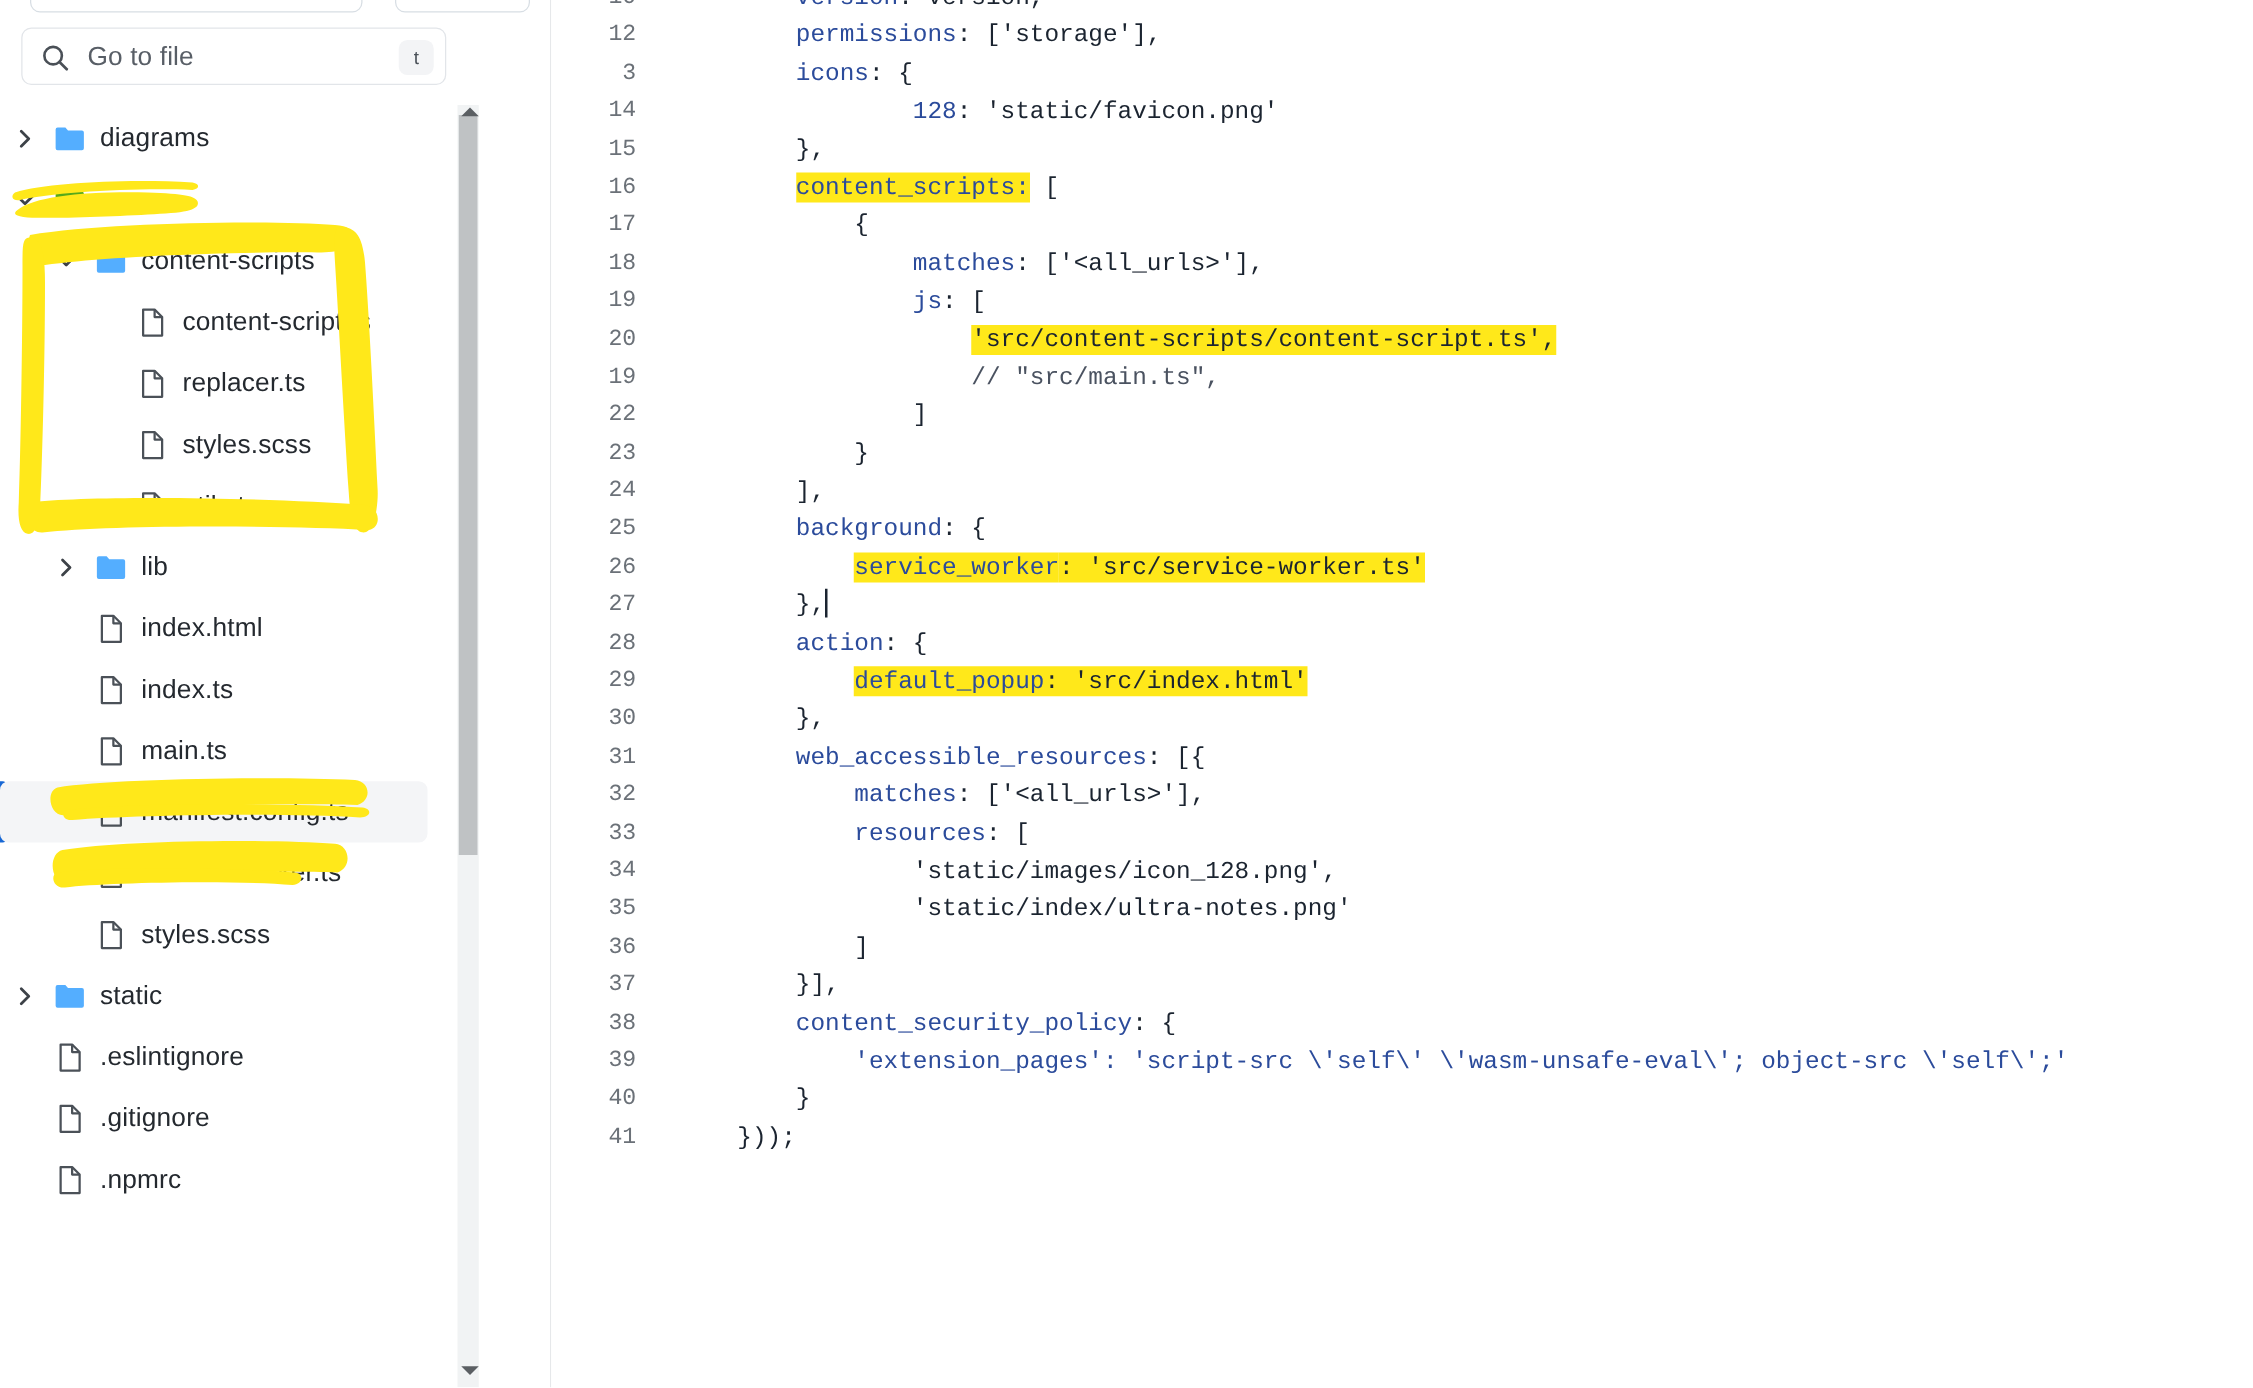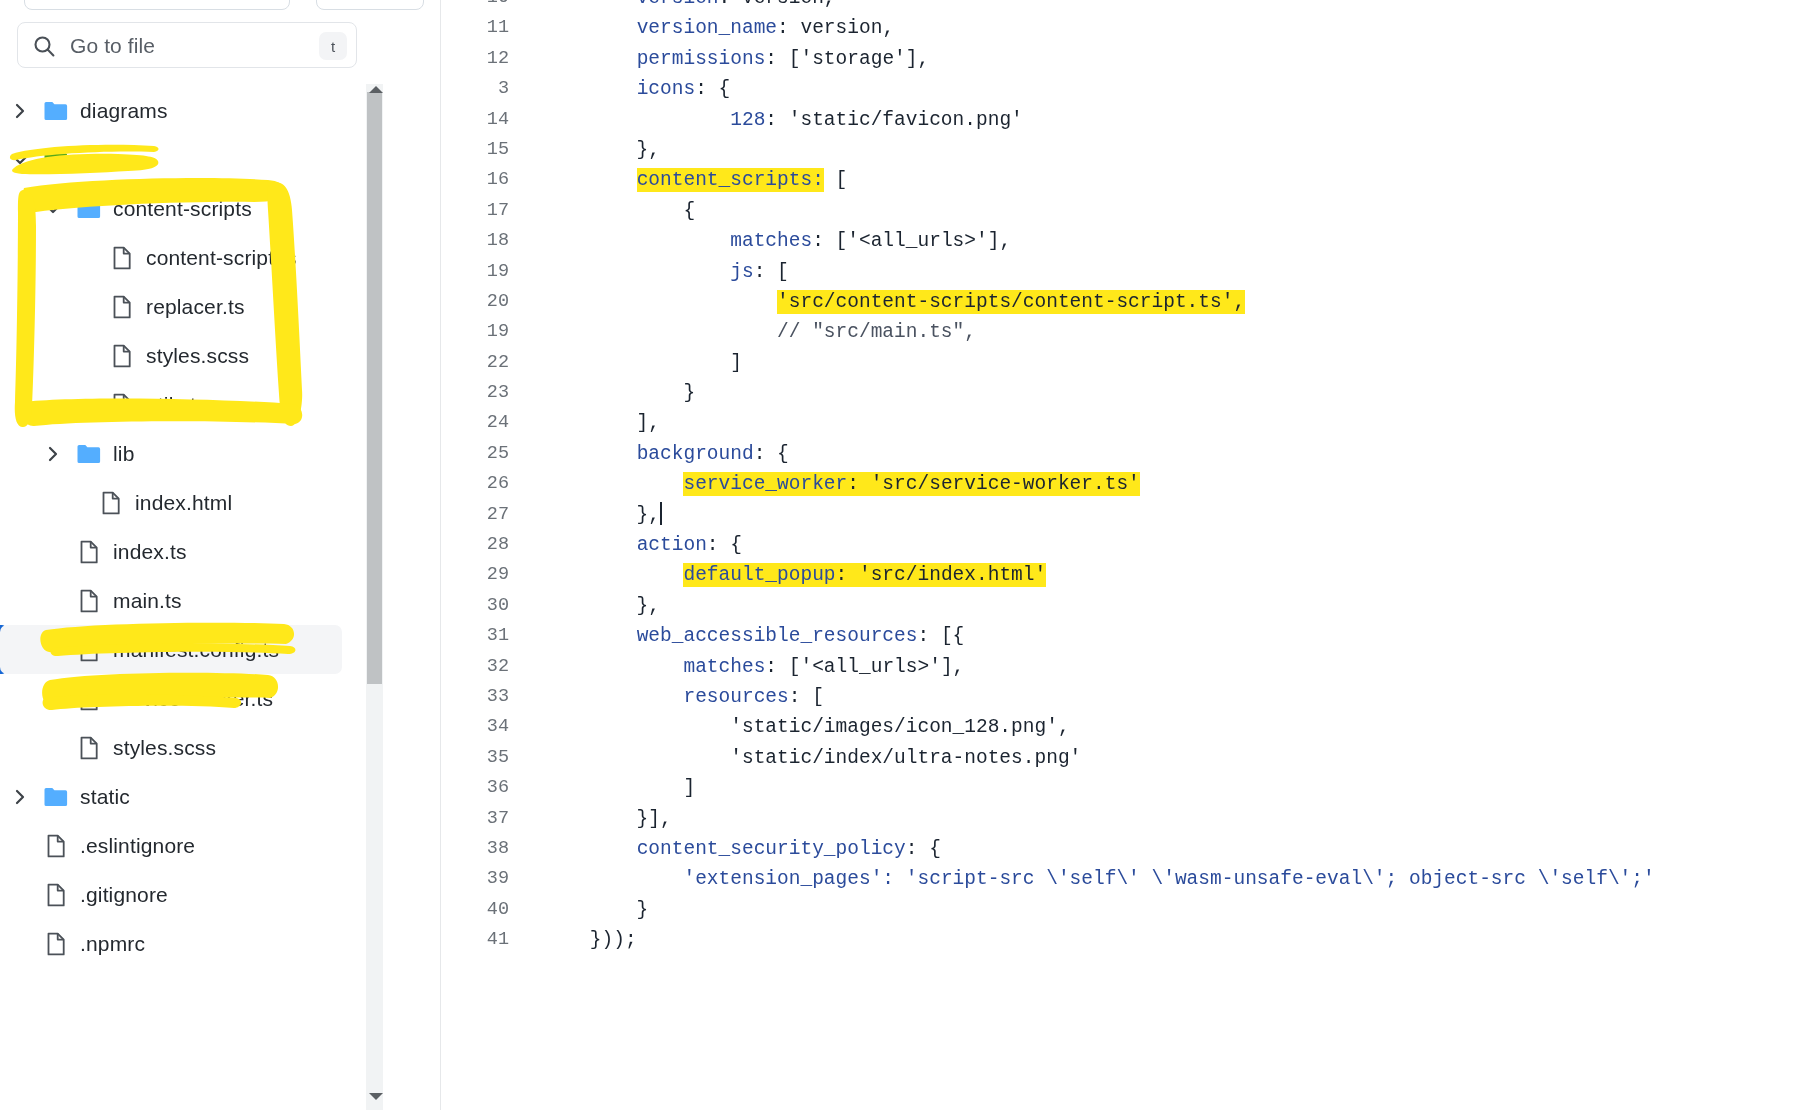--- a/index.html
+++ b/index.html
@@ -152,21 +152,21 @@
           <span class="chev" style="left: 43px;">
             <svg viewBox="0 0 20 20" width="20" height="20" fill="none" stroke="currentColor" stroke-width="2.2" stroke-linecap="round" stroke-linejoin="round">
               <path d="M7 4l6 6-6 6"></path>
             </svg>
           </span>
           <span class="ficon" style="left: 76px;"><svg viewBox="0 0 26 26" width="26" height="26">
               <path d="M1.5 5.5a1.6 1.6 0 0 1 1.6-1.6h6.2l2.1 2.4h11.1a1.6 1.6 0 0 1 1.6 1.6v12.6a1.6 1.6 0 0 1-1.6 1.6H3.1a1.6 1.6 0 0 1-1.6-1.6Z" fill="#54aeff"></path>
             </svg></span>
           <span class="label" style="left: 113px;">lib</span>
         </div>
-        <div class="row" style="top: 392px; margin-left: 22px;">
+        <div class="row" style="top: 392px;">
           <span class="ficon" style="left: 76px;"><svg viewBox="0 0 26 26" width="26" height="26" fill="none" stroke="#4b5158" stroke-width="1.8" stroke-linejoin="round">
               <path d="M5.5 2.6h9.2l6 6v14.8H5.5Z"></path>
               <path d="M14.7 2.6v6h6"></path>
             </svg></span>
           <span class="label" style="left: 113px;">index.html</span>
         </div>
         <div class="row" style="top: 441px;">
           <span class="ficon" style="left: 76px;"><svg viewBox="0 0 26 26" width="26" height="26" fill="none" stroke="#4b5158" stroke-width="1.8" stroke-linejoin="round">
               <path d="M5.5 2.6h9.2l6 6v14.8H5.5Z"></path>
               <path d="M14.7 2.6v6h6"></path>
@@ -284,21 +284,20 @@
       <path d="M14,12 C60,4 180,3 232,7 C244,8 246,26 234,30 C180,28 56,31 18,38
                C4,40 2,15 14,12 Z" fill="#ffe81a"></path>
       <path d="M10,30 C50,25 150,26 200,30 C208,31 206,40 198,40 C150,36 48,38 16,42
                C6,43 4,31 10,30 Z" fill="#ffe81a"></path>
     </svg>
   </div>
 
   <div class="editor">
     <div class="code" id="code">
         <div class="cline"><span class="lno">10</span><span class="ctext"><span class="s">        </span><span class="k">version</span><span class="s">: version,</span></span></div>
-        <div class="cline"><span class="lno">11</span><span class="ctext"><span class="s">        </span><span class="k">version_name</span><span class="s">: version,</span></span></div>
         <div class="cline"><span class="lno">12</span><span class="ctext"><span class="s">        </span><span class="k">permissions</span><span class="s">: ['storage'],</span></span></div>
         <div class="cline"><span class="lno">3</span><span class="ctext"><span class="s">        </span><span class="k">icons</span><span class="s">: {</span></span></div>
         <div class="cline"><span class="lno">14</span><span class="ctext"><span class="s">                </span><span class="k">128</span><span class="s">: 'static/favicon.png'</span></span></div>
         <div class="cline"><span class="lno">15</span><span class="ctext"><span class="s">        },</span></span></div>
         <div class="cline"><span class="lno">16</span><span class="ctext"><span class="s">        </span><span class="k hl">content_scripts:</span><span class="s"> [</span></span></div>
         <div class="cline"><span class="lno">17</span><span class="ctext"><span class="s">            {</span></span></div>
         <div class="cline"><span class="lno">18</span><span class="ctext"><span class="s">                </span><span class="k">matches</span><span class="s">: ['&lt;all_urls&gt;'],</span></span></div>
         <div class="cline"><span class="lno">19</span><span class="ctext"><span class="s">                </span><span class="k">js</span><span class="s">: [</span></span></div>
         <div class="cline"><span class="lno">20</span><span class="ctext"><span class="s">                    </span><span class="s hl">'src/content-scripts/content-script.ts',</span></span></div>
         <div class="cline"><span class="lno">19</span><span class="ctext"><span class="s">                    </span><span class="cm">// "src/main.ts",</span></span></div>

